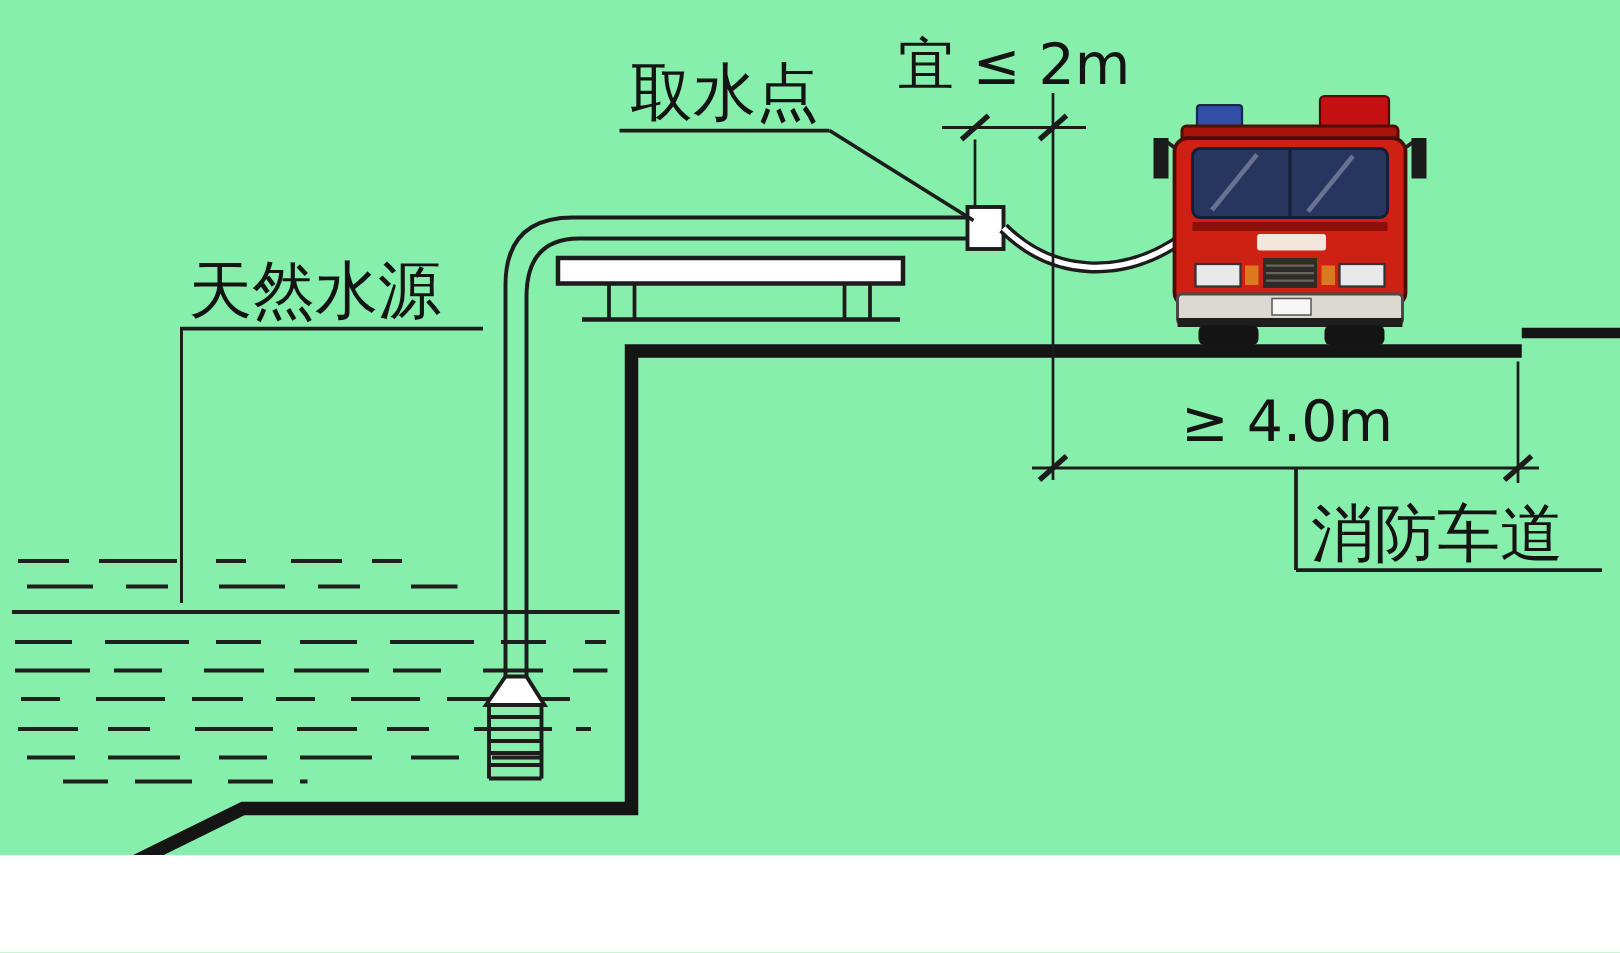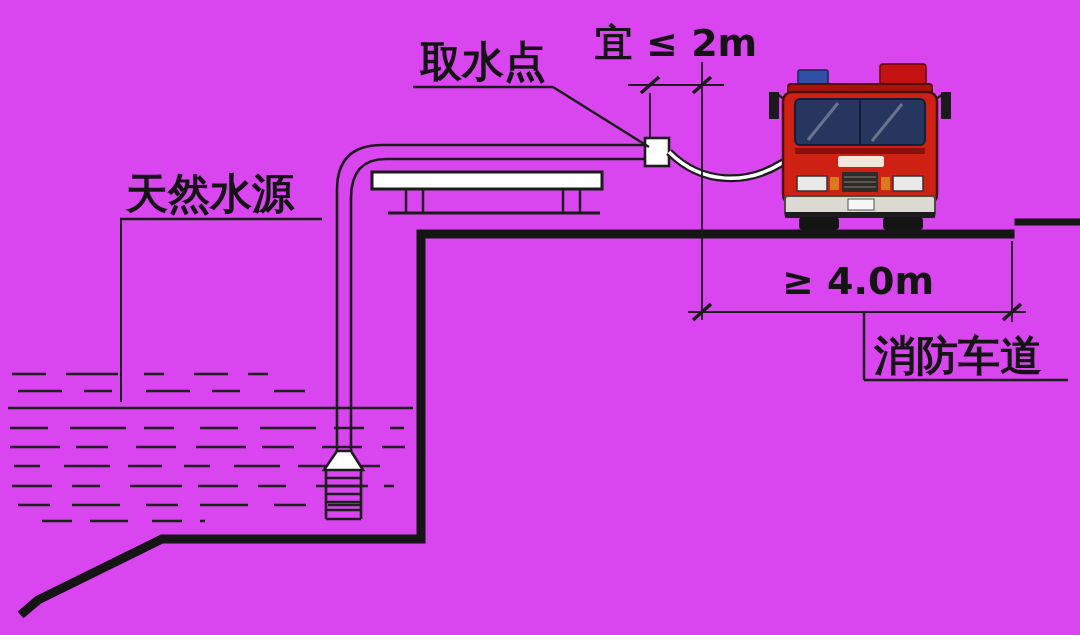--- a/index.html
+++ b/index.html
@@ -1,17 +1,17 @@
 <!DOCTYPE html>
 <html><head>
 <meta charset="utf-8">
 <style>
   html,body{margin:0;padding:0;background:#ffffff;}
-  .canvas{position:relative;width:1080px;height:635px;background:#d946ef;overflow:hidden;
-          font-family:"Liberation Sans","DejaVu Sans",sans-serif;font-weight:bold;}
+  .canvas{position:relative;width:1080px;height:570px;background:#86efac;overflow:hidden;
+          font-family:"Liberation Sans","DejaVu Sans",sans-serif;}
   svg{display:block;}
   .lbl{font-family:"Liberation Sans","DejaVu Sans",sans-serif;font-size:42px;fill:#141414;}
   .dim{font-family:"DejaVu Sans","Liberation Sans",sans-serif;font-size:38px;fill:#141414;}
 </style>
 </head>
 <body>
 
 <div class="canvas">
 <svg width="1080" height="635" viewBox="0 0 1080 635" xmlns="http://www.w3.org/2000/svg">
 

